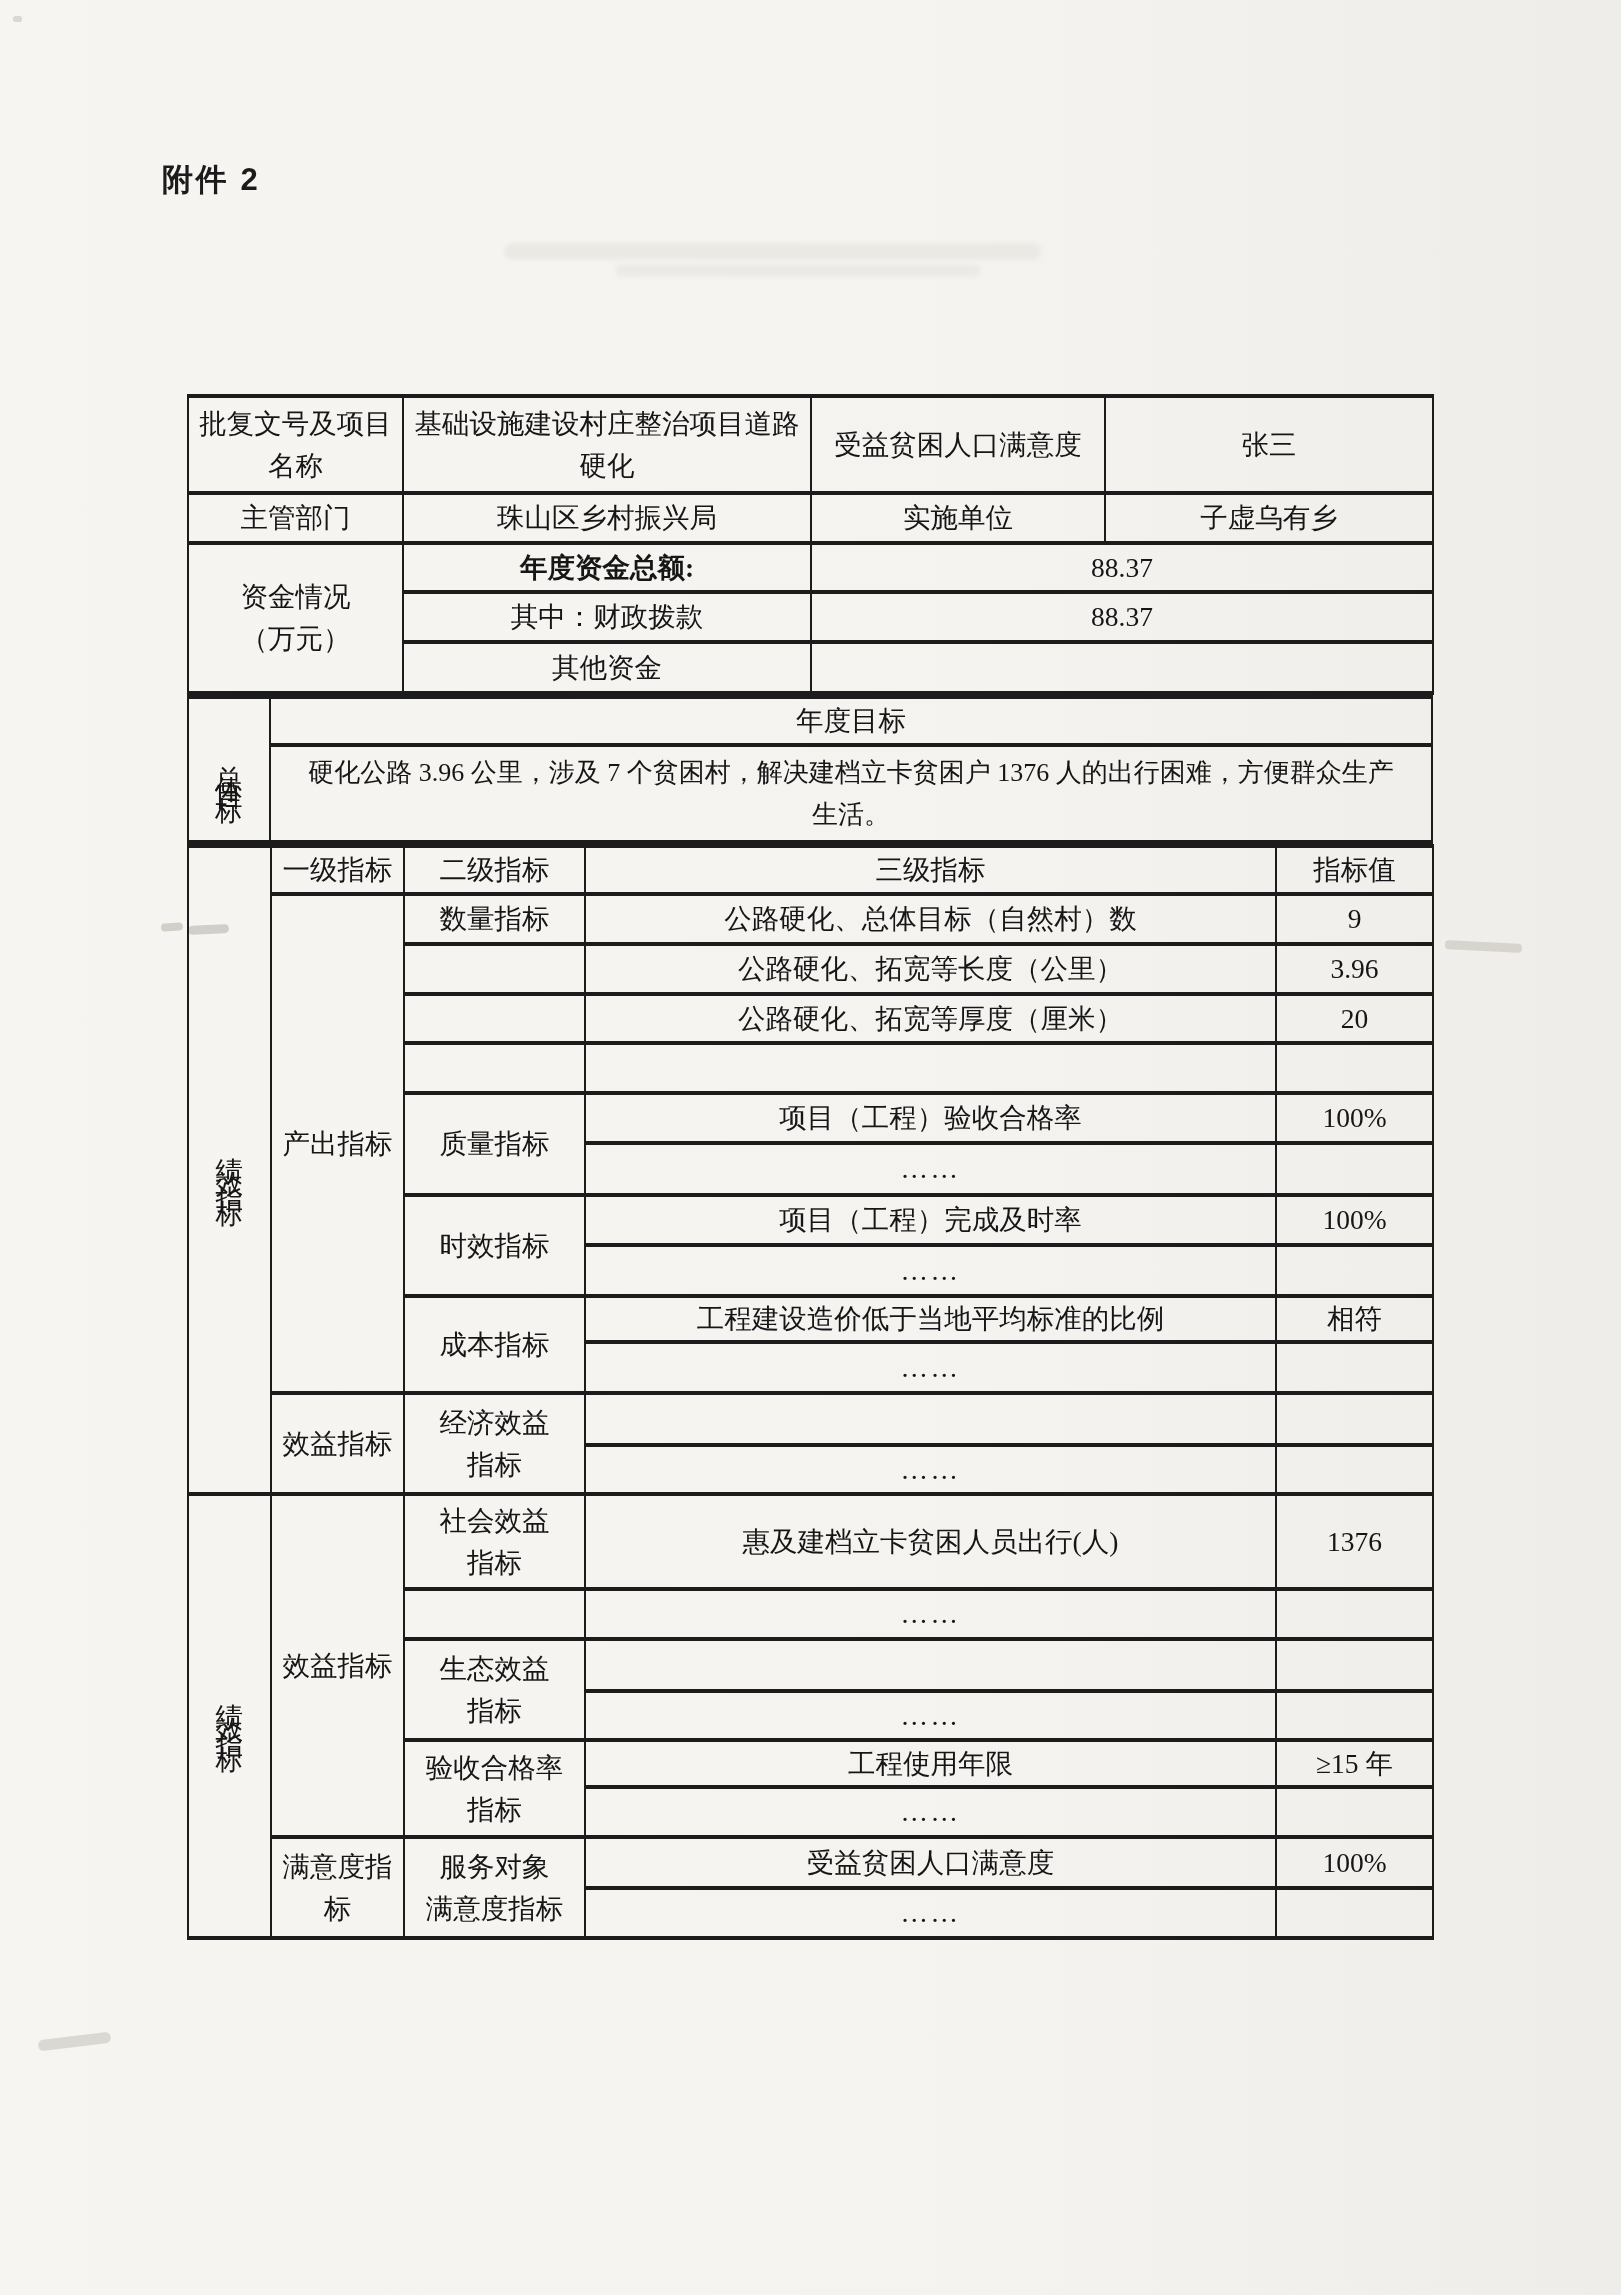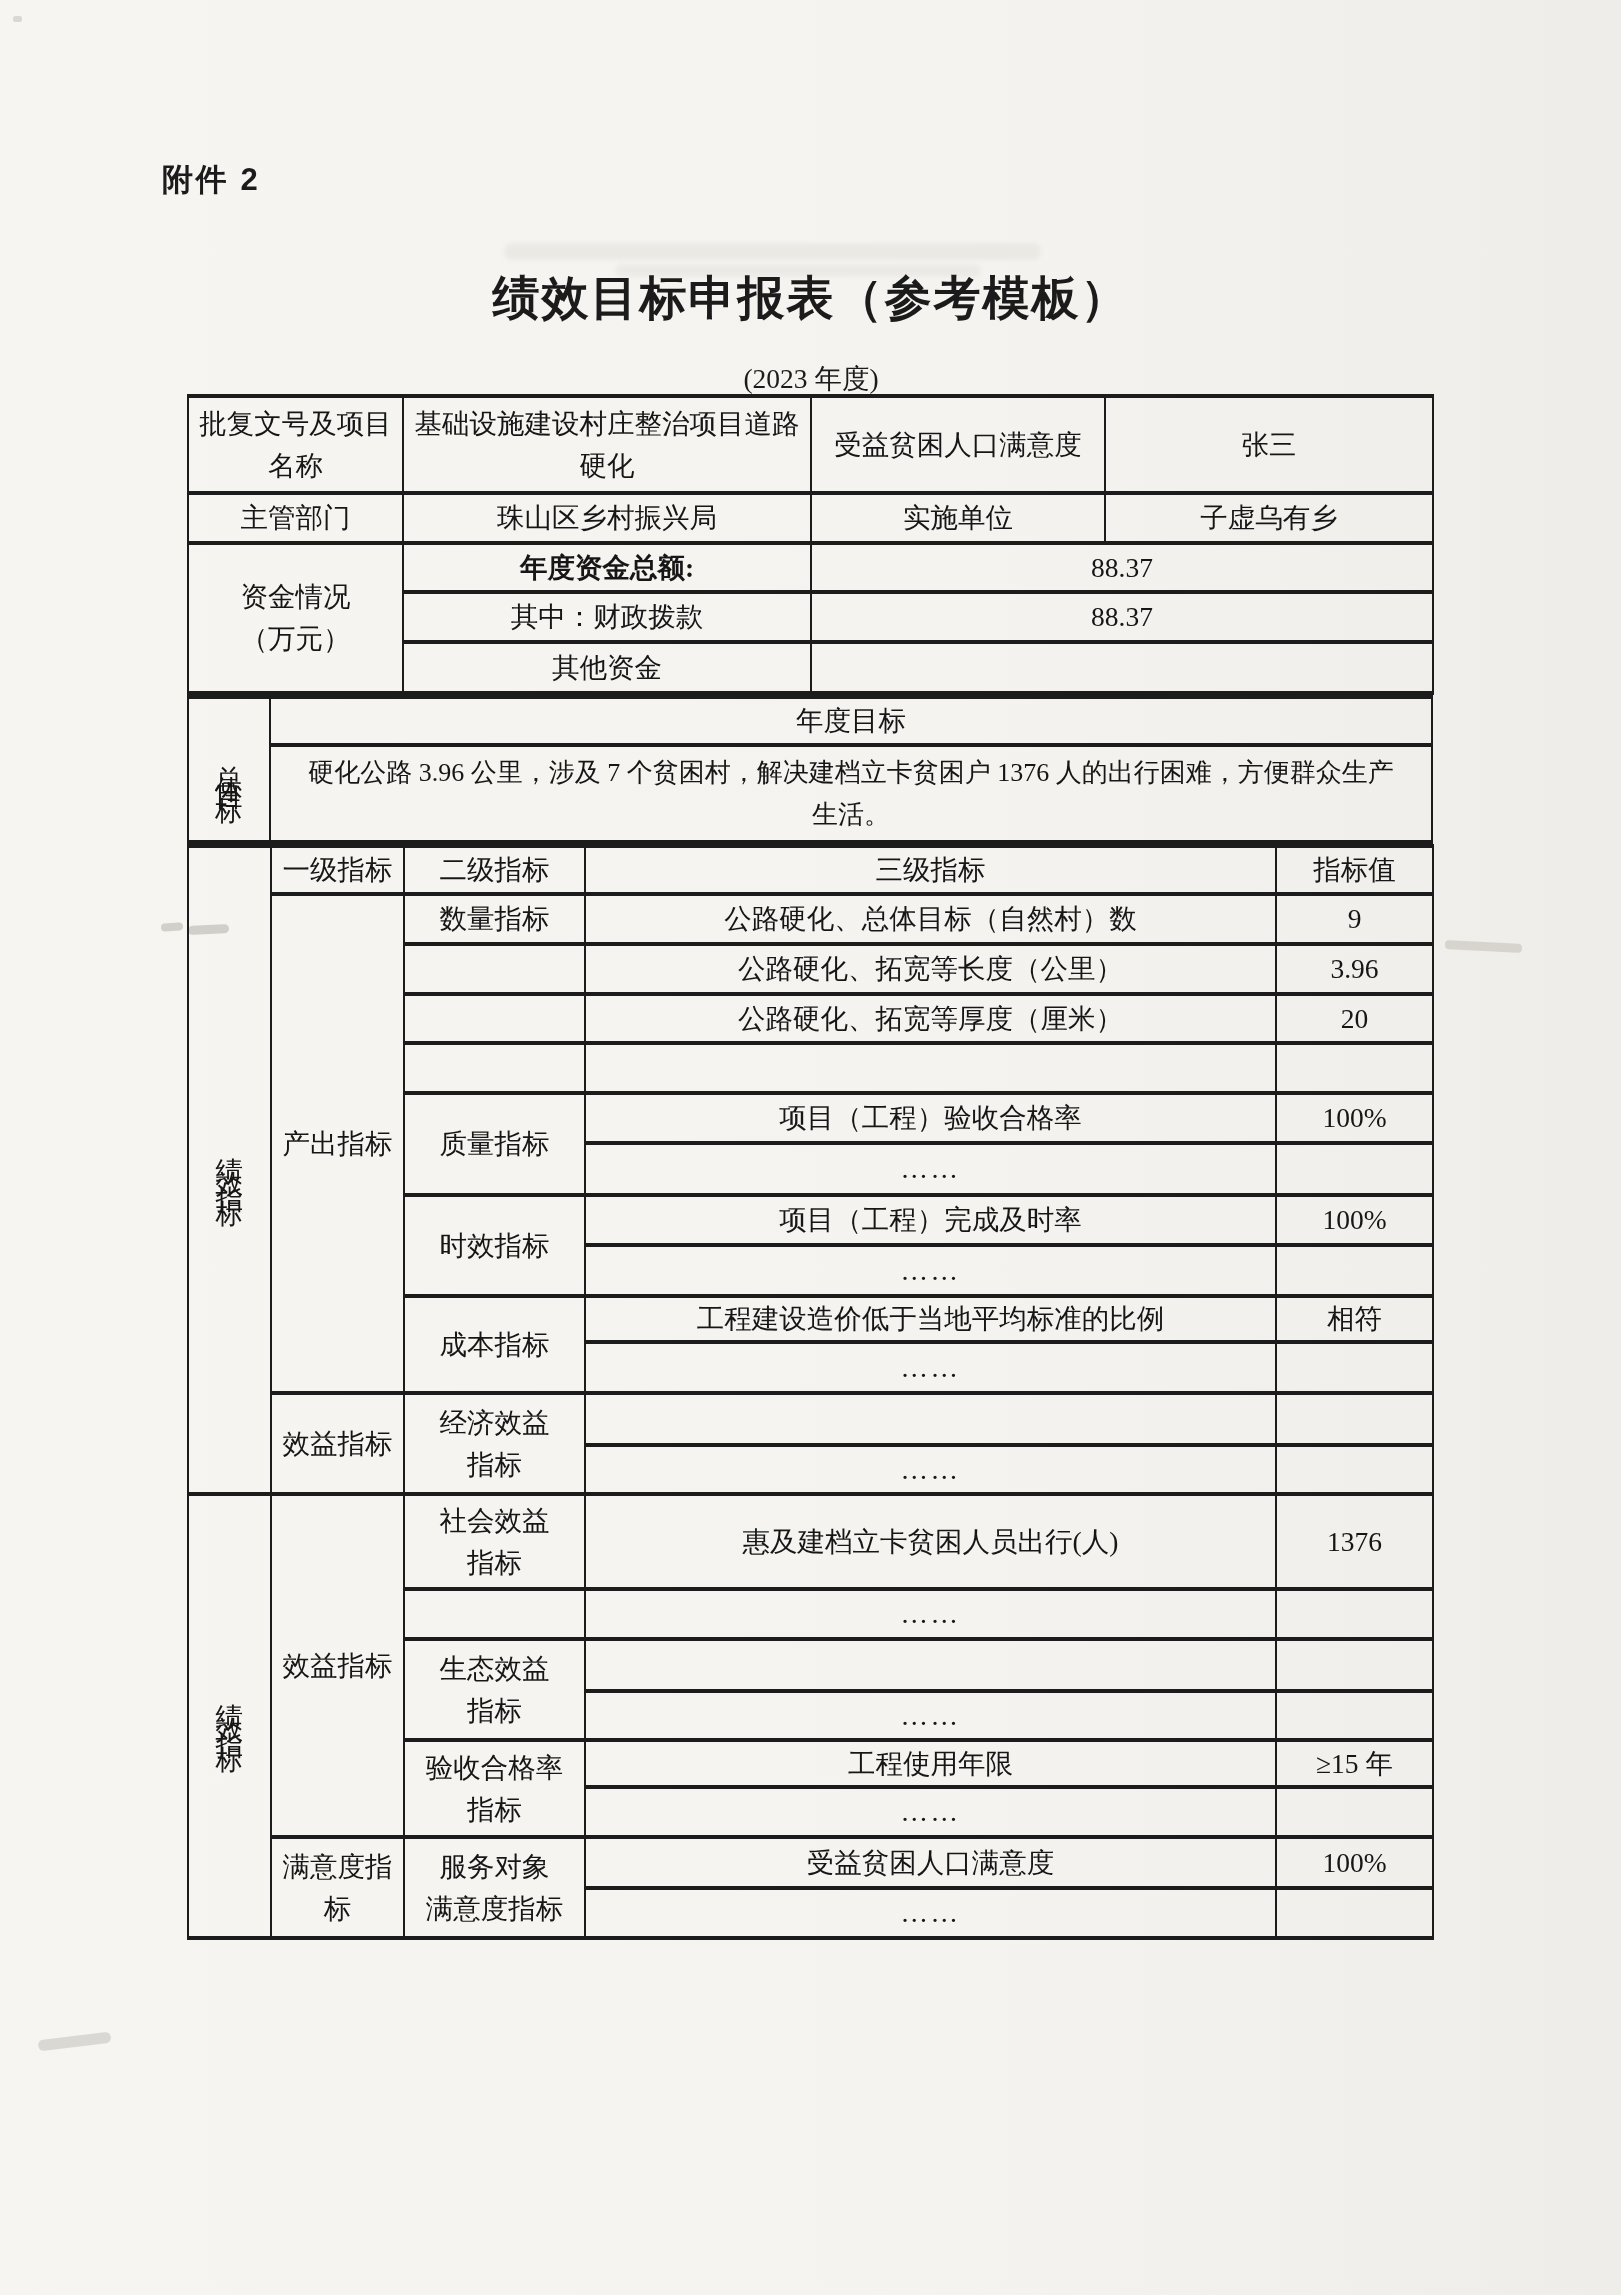--- a/index.html
+++ b/index.html
@@ -68,22 +68,20 @@
 
   <div class="art g1"></div>
   <div class="art g2"></div>
   <div class="art g3"></div>
   <div class="art a1"></div>
   <div class="art a2"></div>
   <div class="art a3"></div>
   <div class="art a4"></div>
 
   <div class="attachment">附件 2</div>
-  <div class="title">绩效目标申报表（参考模板）</div>
-  <div class="subtitle">(2023 年度)</div>
 
   <div class="tbl-wrap">
 
     <table class="t">
       <colgroup>
           <col style="width:215px">
           <col style="width:408px">
           <col style="width:294px">
           <col style="width:328px">
         </colgroup>

